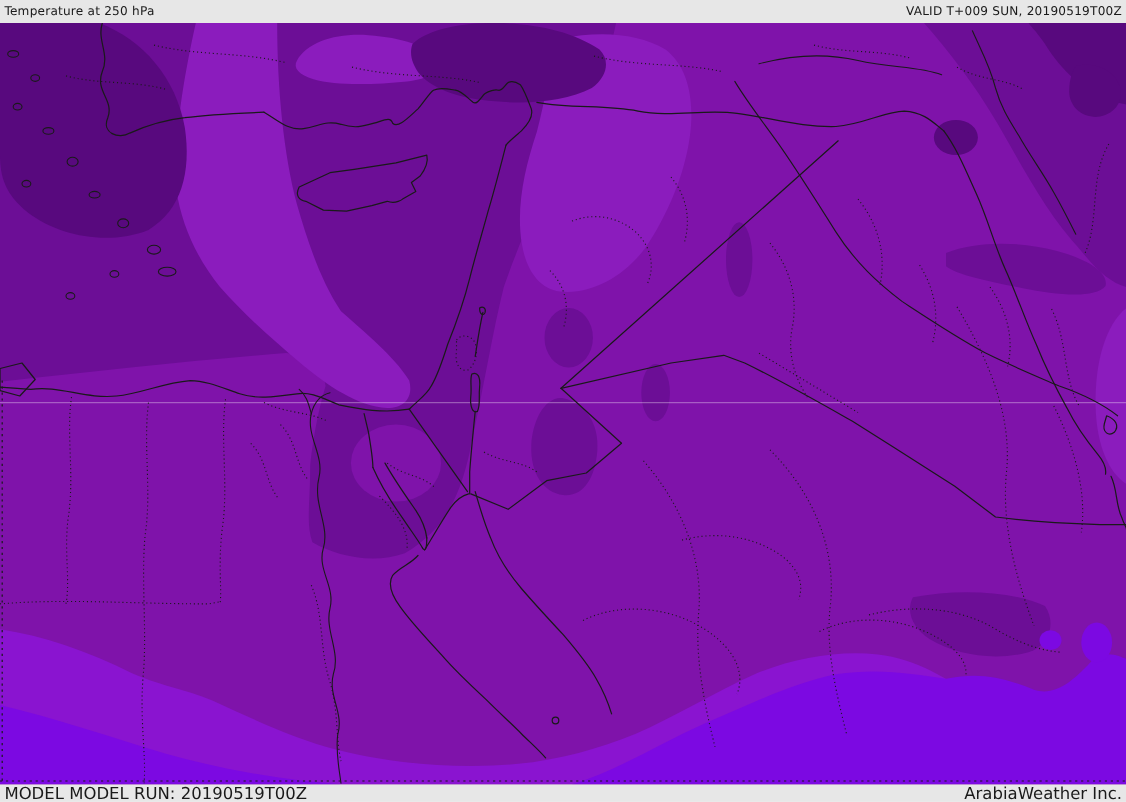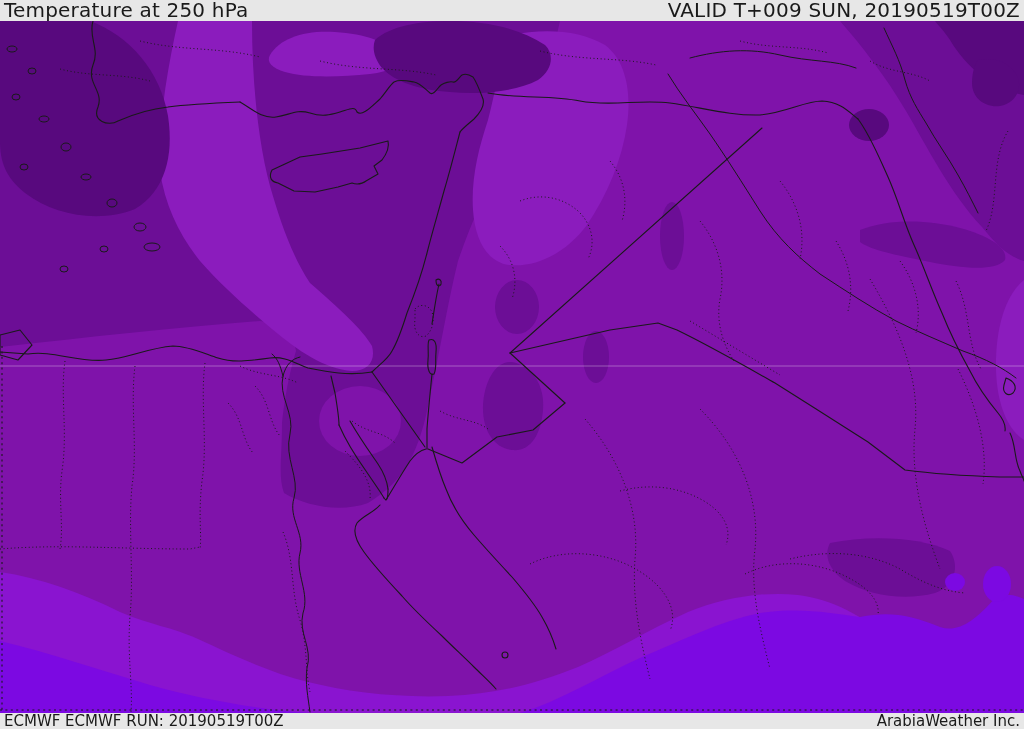--- a/index.html
+++ b/index.html
@@ -1,20 +1,20 @@
 <!DOCTYPE html>
 <html><head>
 <meta charset="utf-8">
 <style>
   html,body{margin:0;padding:0;background:#ffffff;}
   .app{width:1024px;height:729px;overflow:hidden;position:relative;
        font-family:"DejaVu Sans","Liberation Sans",sans-serif;}
   .bar{background:#e7e7e7;color:#1a1a1a;display:flex;justify-content:space-between;
        align-items:center;padding:0 4px;box-sizing:border-box;white-space:nowrap;overflow:hidden;}
-  .bar.header{height:21px;font-size:20px;letter-spacing:.2px;line-height:21px;}
+  .bar.header{height:21px;font-size:11px;letter-spacing:.2px;line-height:21px;}
   .bar.footer{height:16px;font-size:15px;line-height:16px;}
   .map{width:1024px;height:692px;position:relative;background:#7f13aa;}
   .map svg{display:block;width:100%;height:100%;}
   .coast,.riv{fill:none;stroke-width:1.1;stroke-linecap:round;stroke-linejoin:round;}
   .riv{stroke-width:1;}
   .dot{fill:none;stroke-width:1;stroke-dasharray:1 2.6;}
   .dot2{fill:none;stroke-width:1.1;stroke-dasharray:2 3.4;}
   .isl{fill:none;stroke-width:1;}
 </style>
 </head>
@@ -178,17 +178,17 @@
         <path d="M510,332 L565,382"></path>
         <path d="M565,382 L533,409 L497,416 L462,442 L428,428"></path>
         <path d="M510,332 L610,309 L658,302 L677,309 C710,325 745,345 775,362 C805,381 840,403 868,421 L905,449 C935,453 970,455 1000,456 L1024,456"></path>
         <path d="M372,351 L425,426"></path>
         <path d="M432,353 C430,373 428,393 427,408 L427,428"></path>
       </g>
     </svg>
   </div>
 
   <div class="bar footer">
-    <span>ECMWF ECMWF RUN: 20190519T00Z</span>
+    <span>MODEL MODEL RUN: 20190519T00Z</span>
     <span>ArabiaWeather Inc.</span>
   </div>
 
 </div>
 
 </body></html>

